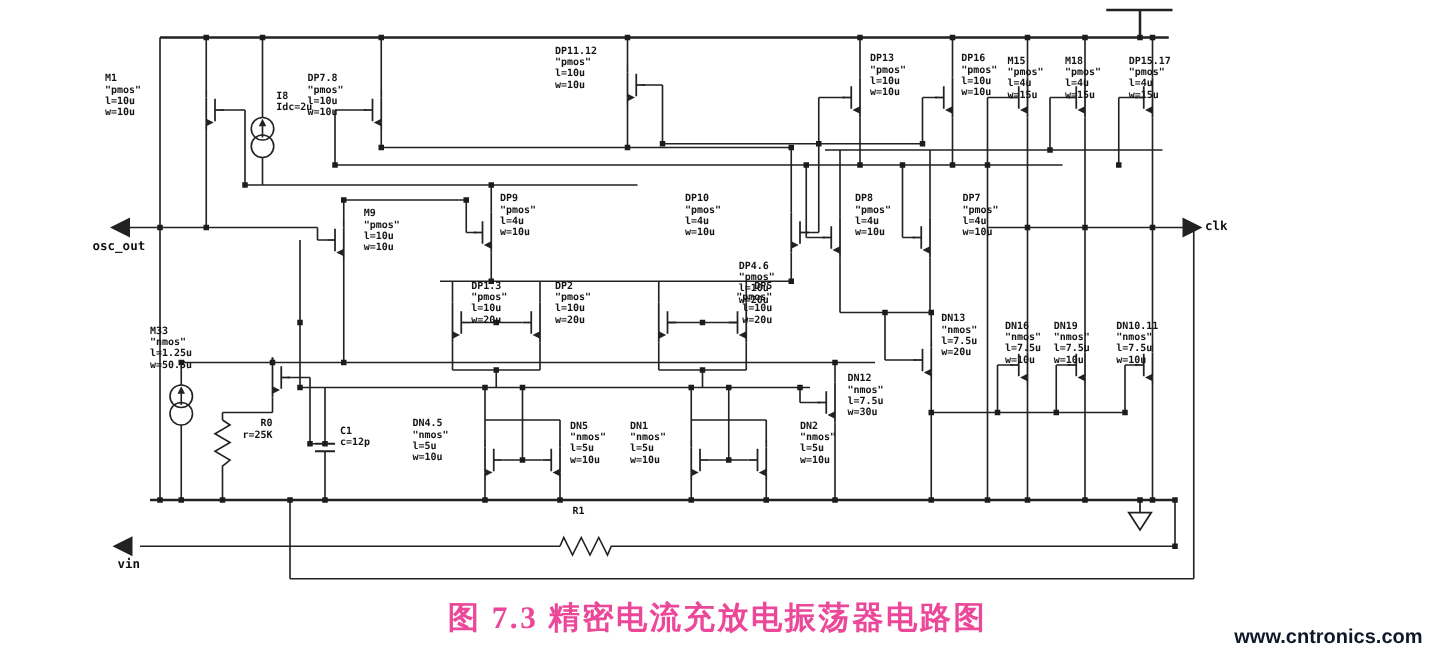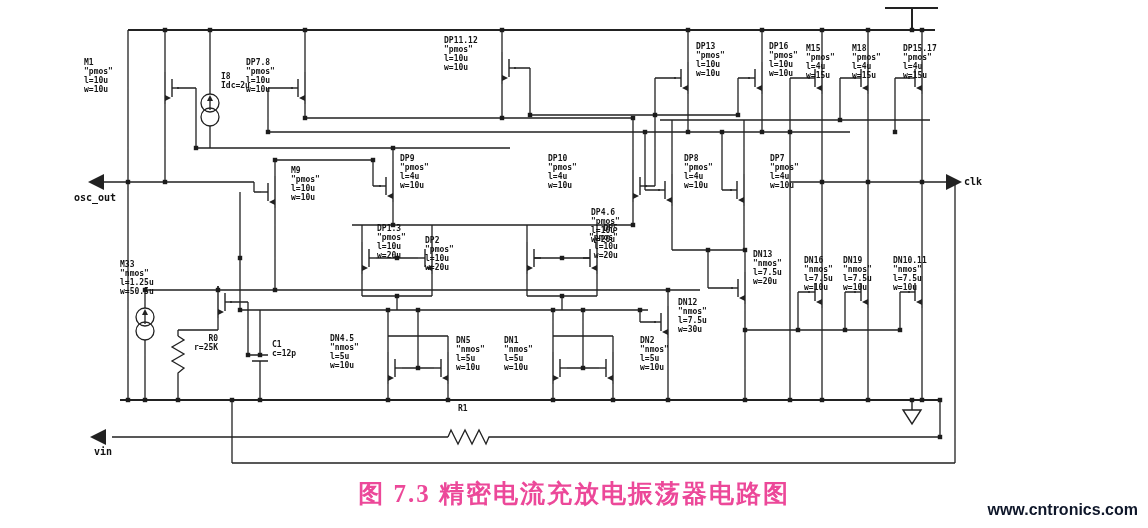--- a/index.html
+++ b/index.html
@@ -318,21 +318,21 @@
         <div>"pmos"</div>
         <div>l=4u</div>
         <div>w=10u</div>
       </div>
       <div class="tlabel" style="left: 377px; top: 224px;">
         <div>DP1.3</div>
         <div>"pmos"</div>
         <div>l=10u</div>
         <div>w=20u</div>
       </div>
-      <div class="tlabel" style="left: 425px; top: 224px; margin-top: 12px;">
+      <div class="tlabel" style="left: 444px; top: 224px;">
         <div>DP2</div>
         <div>"pmos"</div>
         <div>l=10u</div>
         <div>w=20u</div>
       </div>
       <div class="tlabel" style="left: 543px; top: 208px; margin-left: 48px;">
         <div>DP4.6</div>
         <div>"pmos"</div>
         <div>l=10u</div>
         <div>w=20u</div>

